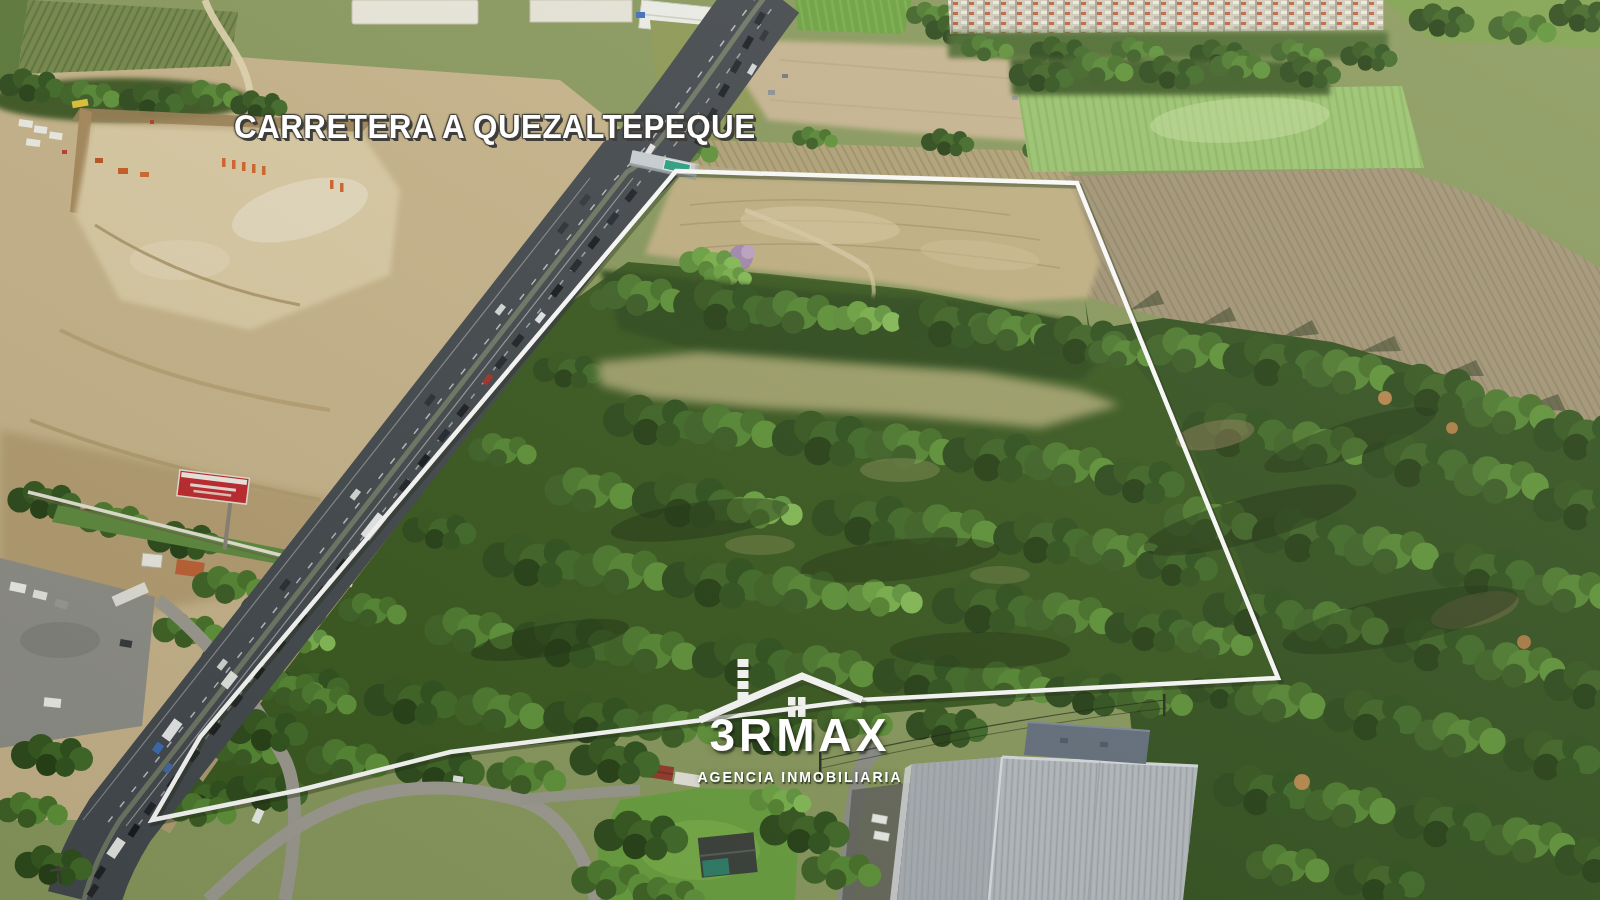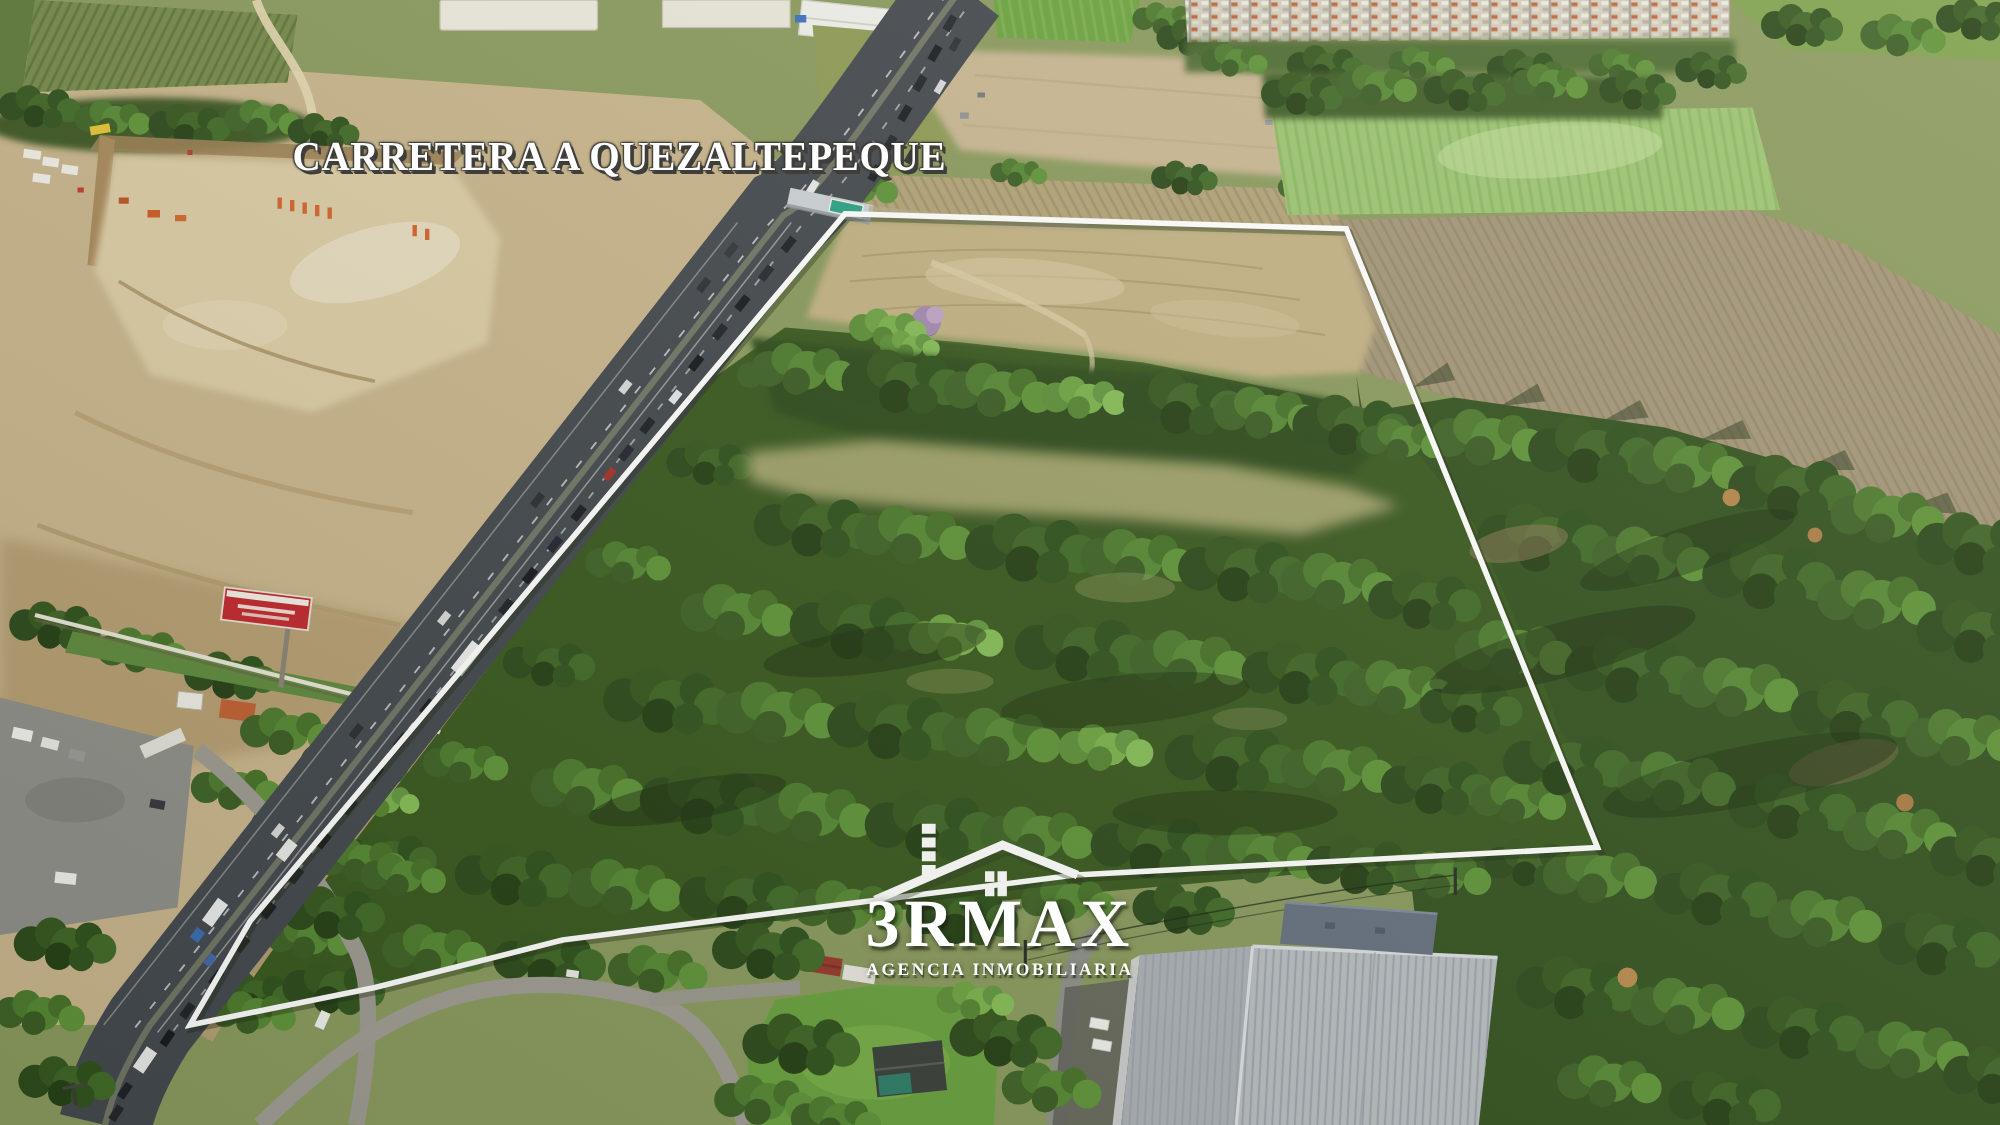--- a/index.html
+++ b/index.html
@@ -1,29 +1,29 @@
 <!DOCTYPE html>
 <html><head>
 <meta charset="utf-8">
 <style>
   html,body{margin:0;padding:0;background:#222;}
-  .stage{position:relative;width:1600px;height:900px;overflow:hidden;font-family:Liberation Serif, serif;}
+  .stage{position:relative;width:1600px;height:900px;overflow:hidden;font-family:Liberation Sans, sans-serif;}
   .stage svg{position:absolute;left:0;top:0;}
   .road-label{
     position:absolute;left:234px;top:108px;white-space:nowrap;
     font-weight:bold;font-size:33px;letter-spacing:.5px;color:#fff;
     transform:scaleX(.95);transform-origin:left top;
     text-shadow:3px 3px 0 #3f3e3a,2px 2px 0 #3f3e3a,1px 1px 0 #3f3e3a,
       -1px -1px 1px rgba(55,55,50,.85),1px -1px 1px rgba(55,55,50,.7),
       -1px 1px 1px rgba(55,55,50,.7),0 0 3px rgba(40,40,35,.6);
   }
   .brand{position:absolute;left:800px;top:0;width:0;height:0;}
   .brand-name{
     position:absolute;left:0;top:712px;transform:translateX(-50%);
-    font-weight:bold;font-size:54px;letter-spacing:4px;line-height:1;color:#fff;white-space:nowrap;
+    font-weight:bold;font-size:46px;letter-spacing:4px;line-height:1;color:#fff;white-space:nowrap;
     text-shadow:2px 3px 2px rgba(25,32,20,.6),0 0 7px rgba(25,35,18,.4);
   }
   .brand-tagline{
     position:absolute;left:0;top:770px;transform:translateX(-50%);
     font-weight:bold;font-size:14px;letter-spacing:2px;line-height:1;color:#fff;white-space:nowrap;
     text-shadow:1px 2px 1px rgba(25,32,20,.65),0 0 5px rgba(25,35,18,.4);
   }
 </style>
 </head>
 <body>

